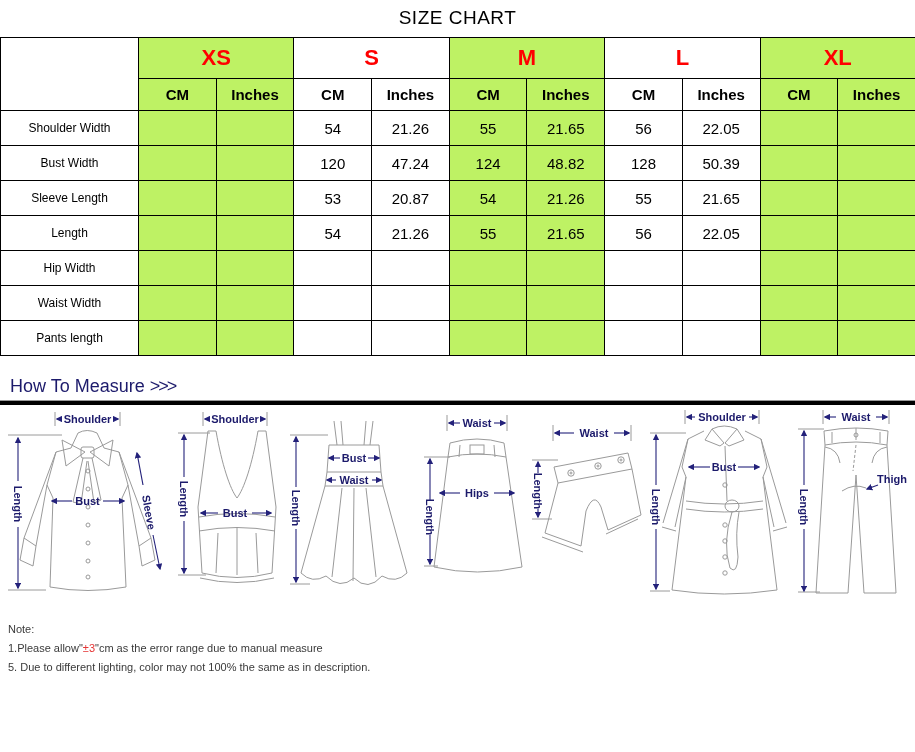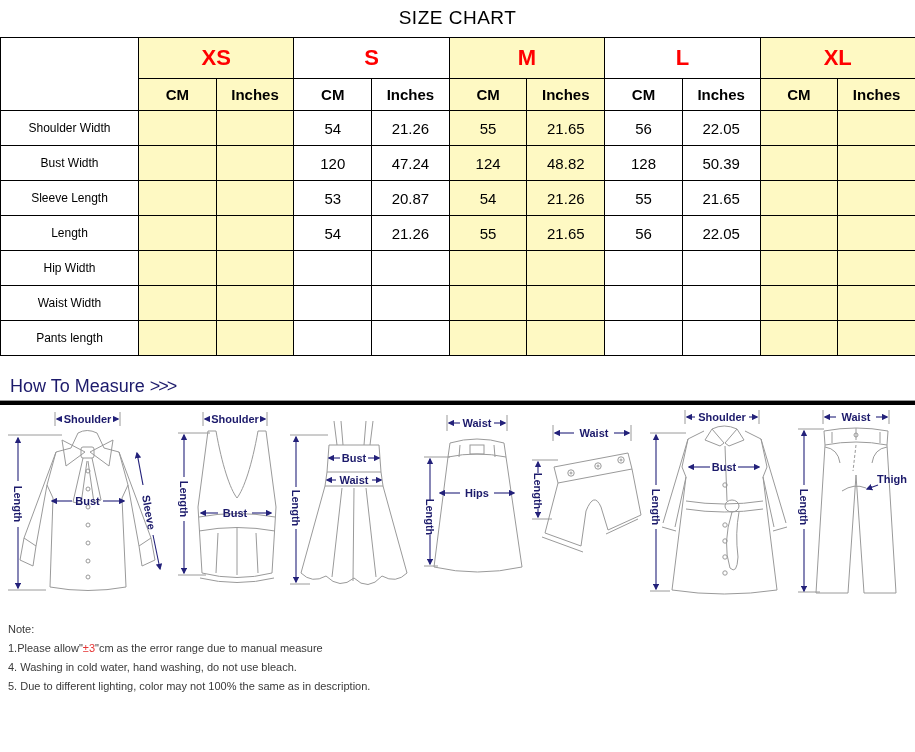--- a/index.html
+++ b/index.html
@@ -4,21 +4,21 @@
 <style>
   html,body{margin:0;padding:0}
   body{width:915px;height:752px;font-family:"Liberation Sans",sans-serif;background:#fff;color:#000;overflow:hidden}
   .title{font-size:19px;font-weight:400;text-align:center;padding:7px 0 8px;letter-spacing:.5px}
   table.size{border-collapse:collapse;table-layout:fixed;width:915px}
   .size th,.size td{border:1px solid #000;text-align:center;vertical-align:middle;padding:0;overflow:hidden;font-weight:400}
   .size .sz{font-size:22px;font-weight:700;color:#f00;height:40px}
   .size .unit{font-size:15px;font-weight:700;height:31px}
   .size td{height:34px;font-size:15px}
   .size td.lbl{font-size:12px}
-  .g{background:#fef9c3}
+  .g{background:#bef264}
   .measure-head{margin-top:20px}
   .hm{margin-left:10px;font-size:18px;font-weight:400;color:#1c1a6b}
   .hm .arr{letter-spacing:-2px;margin-left:5px}
   .rule{height:4px;background:#000;border-top:1px solid #9a9a9a;margin-top:3px}
   .figures{display:flex;align-items:flex-start;height:205px}
   .figures svg{flex:0 0 auto}
   svg .g1{stroke:#9a9a9a;fill:none;stroke-width:1}
   svg .tick{stroke:#9a9a9a;fill:none;stroke-width:1}
   svg .dim{stroke:#23217a;stroke-width:1.1;fill:none}
   svg text{font-family:"Liberation Sans",sans-serif;font-size:11px;font-weight:700;fill:#1c1a6b;text-anchor:middle}
@@ -343,15 +343,14 @@
     <path class="dim" d="M14,80 L14,26" marker-end="url(#arw)"></path>
     <path class="dim" d="M14,124 L14,186" marker-end="url(#arw)"></path>
     <text x="10" y="102" transform="rotate(90,10,102)">Length</text>
   </svg>
 
 </div>
 
 <div class="notes">
   <div>Note:</div>
   <div><span>1.Please allow"</span><span class="red">±3</span><span>"cm as the error range due to manual measure</span></div>
-  <div>4. Washing in cold water, hand washing, do not use bleach.</div>
   <div>5. Due to different lighting, color may not 100% the same as in description.</div>
 </div>
 
 </body></html>

